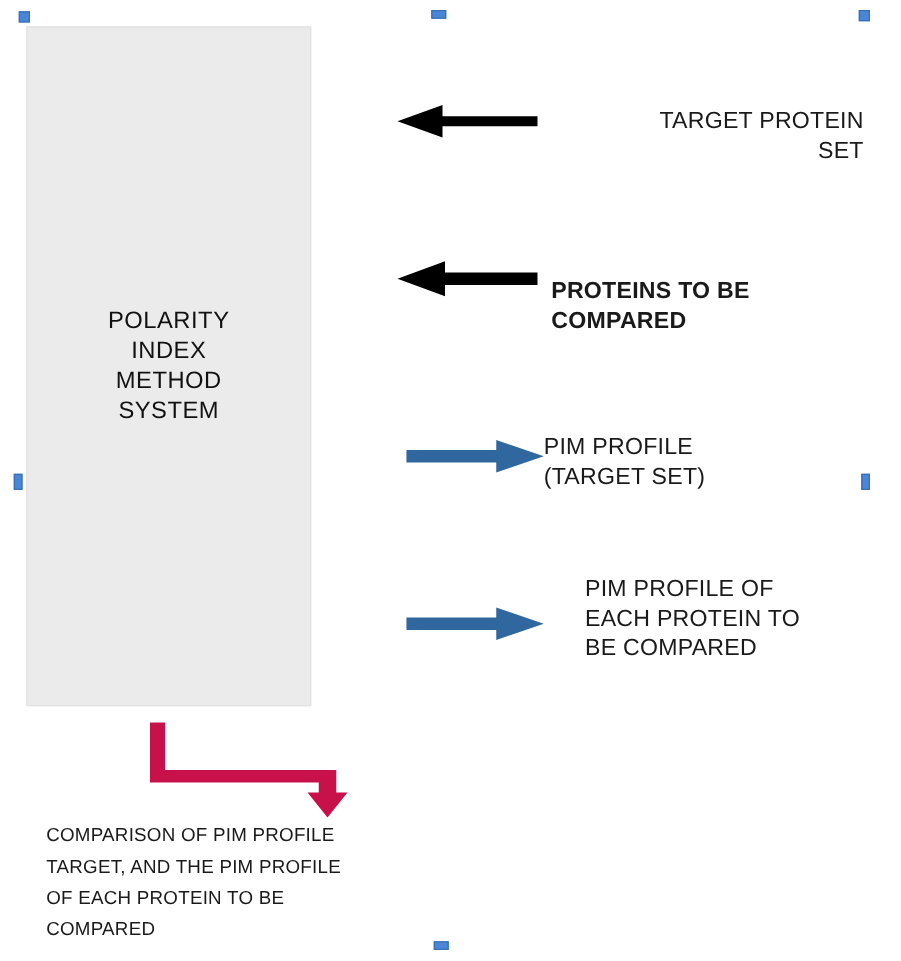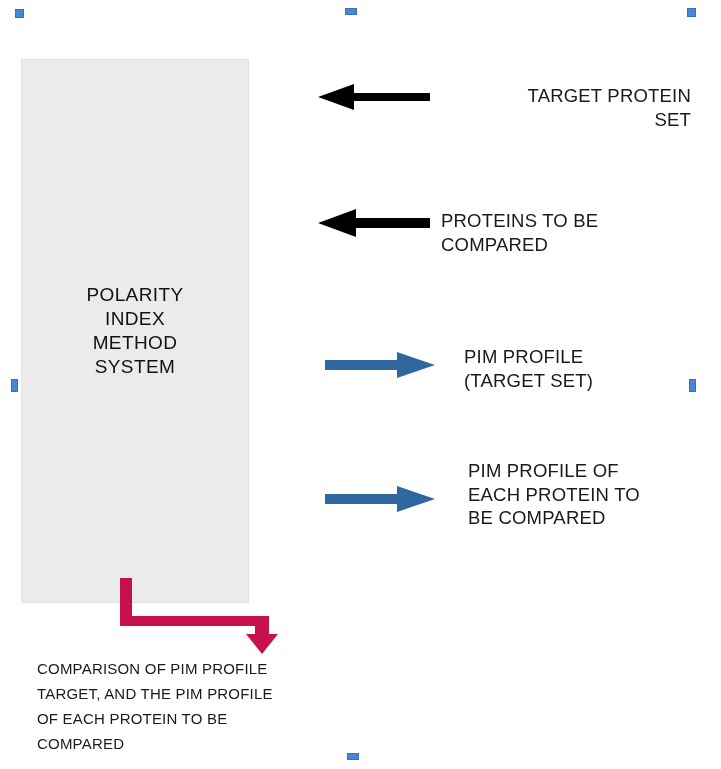--- a/index.html
+++ b/index.html
@@ -22,21 +22,20 @@
     left: 21px;
     top: 21px;
     width: 228px;
     height: 544px;
     background: #ebebeb;
     border: 1px solid #e2e2e2;
     box-sizing: border-box;
     display: flex;
     align-items: center;
     justify-content: center;
-    margin-top: 38px;
   }
   .process-box-label {
     text-align: center;
     font-size: 19px;
     line-height: 24px;
     color: #111111;
     letter-spacing: 0.4px;
     white-space: pre-line;
   }
 
@@ -99,29 +98,29 @@
       <path d="M 0 15 L 36 2 L 36 11 L 112 11 L 112 19 L 36 19 L 36 28 Z" fill="#000000"></path>
     </svg>
     <div class="callout-text" style="left:441px; top:84px; width:250px;text-align:right;">TARGET  PROTEIN
 SET</div>
   </div>
 
   <div class="arrow-row">
     <svg class="arrow-svg" style="left:318px; top:207px;" width="114" height="32" viewBox="0 0 114 32">
       <path d="M 0 16 L 38 2 L 38 11 L 112 11 L 112 21 L 38 21 L 38 30 Z" fill="#000000"></path>
     </svg>
-    <div class="callout-text" style="left:441px; top:209px; width:250px;">PROTEINS TO BE
+    <div class="callout-text" style="left:441px; top:220px; width:250px;font-weight:bold;">PROTEINS TO BE
 COMPARED</div>
   </div>
 
   <div class="arrow-row">
     <svg class="arrow-svg" style="left:325px; top:351px;" width="112" height="28" viewBox="0 0 112 28">
       <path d="M 0 9 L 72 9 L 72 1 L 110 14 L 72 27 L 72 19 L 0 19 Z" fill="#31679f"></path>
     </svg>
-    <div class="callout-text" style="left:464px; top:345px; width:250px;">PIM   PROFILE
+    <div class="callout-text" style="left:435px; top:345px; width:250px;">PIM   PROFILE
 (TARGET SET)</div>
   </div>
 
   <div class="arrow-row">
     <svg class="arrow-svg" style="left:325px; top:485px;" width="112" height="28" viewBox="0 0 112 28">
       <path d="M 0 9 L 72 9 L 72 1 L 110 14 L 72 27 L 72 19 L 0 19 Z" fill="#31679f"></path>
     </svg>
     <div class="callout-text" style="left:468px; top:459px; width:255px;">PIM   PROFILE   OF
 EACH PROTEIN TO
 BE COMPARED</div>

